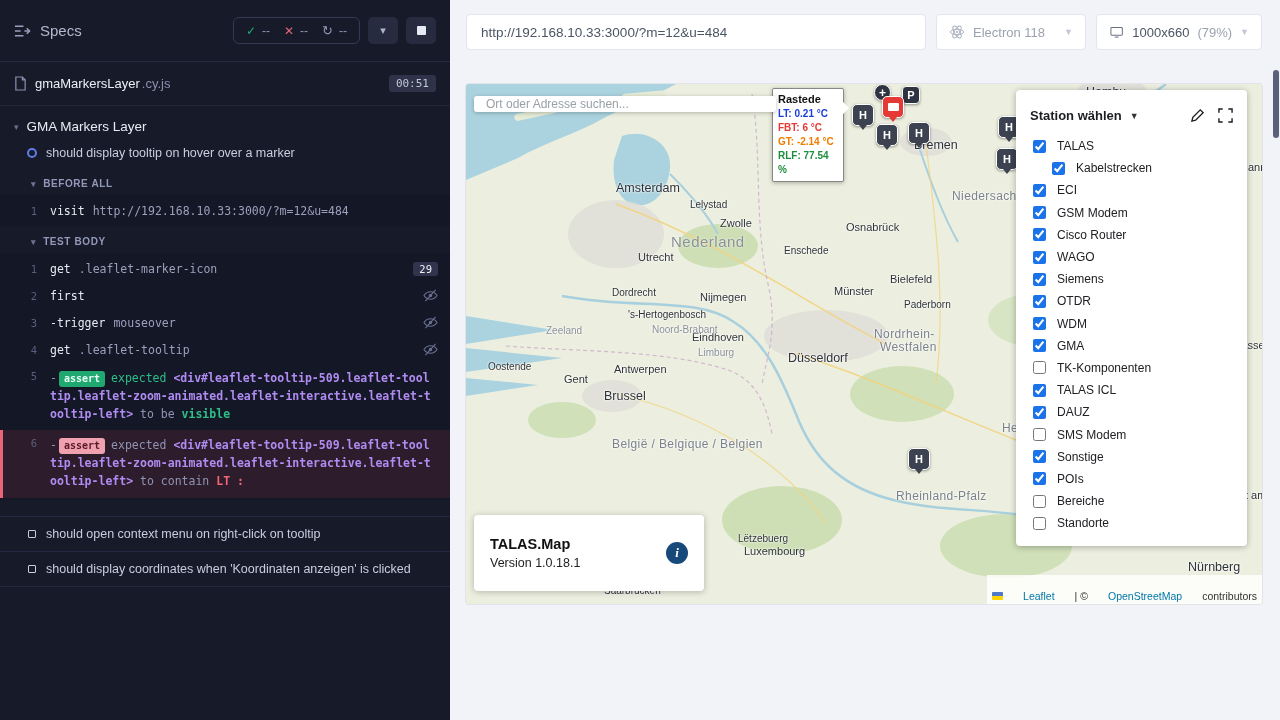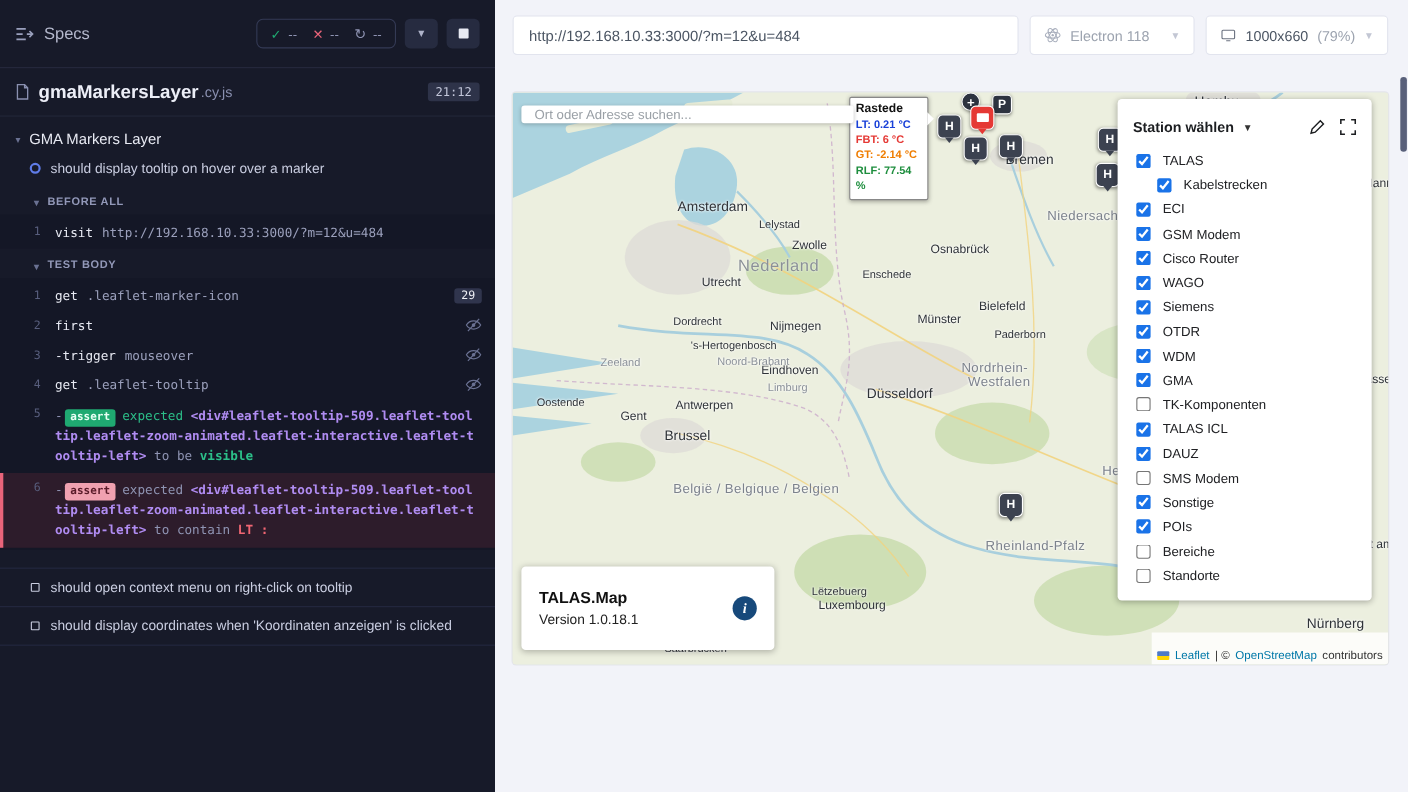--- a/index.html
+++ b/index.html
@@ -12,21 +12,21 @@
   .r-title{font-size:15px;color:#b4b8cc;margin-left:9px}
   .stats{margin-left:auto;display:flex;align-items:center;border:1px solid #343a55;border-radius:6px;padding:5px 12px;gap:14px;font-size:12px;color:#8f94b3}
   .stat{display:flex;gap:6px;align-items:center}
   .s-check{color:#1fa971;font-size:12px}
   .s-x{color:#e9647a;font-size:12px}
   .s-ref{color:#8f94b3;font-size:13px}
   .hbtn{width:30px;height:27px;background:#262b40;border-radius:5px;display:flex;align-items:center;justify-content:center;color:#aeb3c9;margin-left:8px;font-size:11px}
   .stop-sq{width:9px;height:9px;background:#e8eaf3;border-radius:1px}
 
   .spec-row{height:44px;display:flex;align-items:center;gap:8px;padding:0 14px;border-bottom:1px solid #222639}
-  .spec-name{font-weight:bold;color:#eceef7;font-size:17px}
+  .spec-name{font-weight:normal;color:#eceef7;font-size:13px}
   .spec-ext{color:#8a90b0;font-size:13px;margin-left:-6px}
   .time-badge{margin-left:auto;background:#2e3349;color:#c3c7da;font-family:"DejaVu Sans Mono",monospace;font-size:11px;padding:2px 7px;border-radius:3px}
 
   .suite{padding:13px 14px 5px;display:flex;gap:8px;align-items:center;font-size:13.5px;color:#e8eaf3}
   .chev{color:#6a7192;font-size:9px}
   .test-row{padding:7px 14px 8px 27px;display:flex;gap:9px;align-items:center;font-size:12.5px;color:#c9cde0}
   .ring{width:10px;height:10px;border:2px solid #5f7ce8;border-radius:50%;flex:none}
 
   .sec-head{display:flex;gap:7px;align-items:center;padding:10px 14px 6px 31px;font-size:10px;font-weight:bold;letter-spacing:.6px;color:#9298b8}
   .cmd-list{background:#141726;padding:2px 0}
@@ -102,21 +102,21 @@
   .panel-list{padding-left:17px}
   .pitem{display:flex;align-items:center;gap:11px;height:22.2px;font-size:12px;color:#202124;cursor:default}
   .pitem.indent{margin-left:19px}
   .pcheck{width:13px;height:13px;accent-color:#1a73e8;margin:0;flex:none}
 
   .infobox{position:absolute;left:8px;bottom:13px;width:230px;height:76px;background:#fff;border-radius:4px;box-shadow:0 1px 6px rgba(0,0,0,.25);padding:11px 16px;display:flex;align-items:center}
   .ib-title{font-size:14.5px;font-weight:bold;color:#111;margin-bottom:4px}
   .ib-ver{font-size:12.5px;color:#222}
   .info-i{margin-left:auto;width:22px;height:22px;border-radius:50%;background:#17497b;color:#fff;font-family:"Liberation Serif",serif;font-style:italic;font-weight:bold;display:flex;align-items:center;justify-content:center;font-size:13px}
 
-  .attr{position:absolute;right:0;bottom:0;background:rgba(255,255,255,.82);font-size:10.5px;padding:15px 5px 2px;color:#333;display:flex;align-items:center;gap:5px}
+  .attr{position:absolute;right:0;bottom:0;background:rgba(255,255,255,.82);font-size:10.5px;padding:15px 5px 2px;color:#333;display:flex;align-items:center;gap:20px}
   .attr-link{color:#0078a8}
   .flag{width:11px;height:8px;background:linear-gradient(#4e7ac7 50%,#ffd500 50%);border-radius:1px;display:inline-block}
 </style>
 </head>
 <body>
 
 <div class="stage">
 
   <div class="runner">
     <div class="r-head">
@@ -150,21 +150,21 @@
         </div>
     </div>
 
     <div class="spec-row">
       <svg width="13" height="15" viewBox="0 0 14 16">
           <path d="M2 1h7l3 3v11H2z" fill="none" stroke="#8a90b0" stroke-width="1.3"></path>
           <path d="M9 1v3h3" fill="none" stroke="#8a90b0" stroke-width="1.3"></path>
         </svg>
       <span class="spec-name">gmaMarkersLayer</span>
       <span class="spec-ext">.cy.js</span>
-      <span class="time-badge">21:12</span>
+      <span class="time-badge">00:51</span>
     </div>
 
     <div class="suite">
       <span class="chev">▾</span>
       <span>GMA Markers Layer</span>
     </div>
 
     <div class="test-row">
       <span class="ring"></span>
       <span>should display tooltip on hover over a marker</span>

